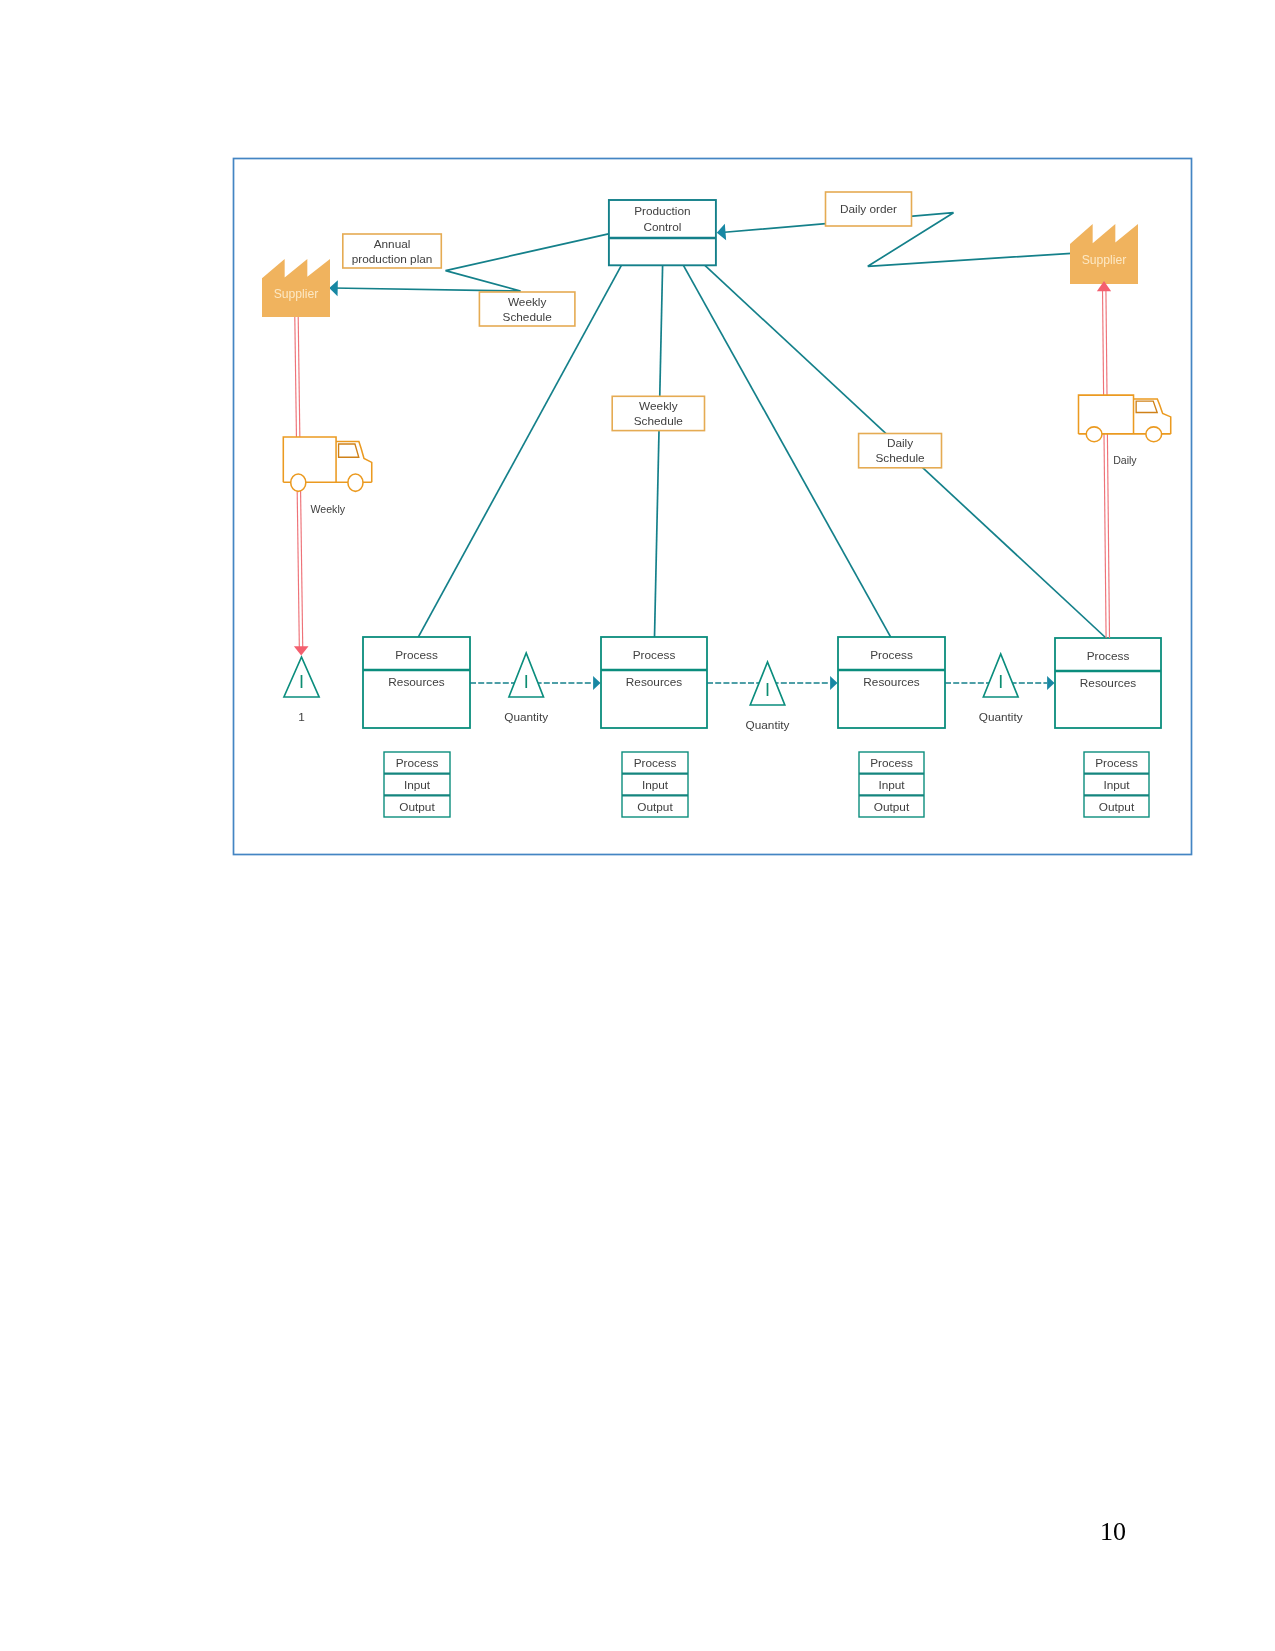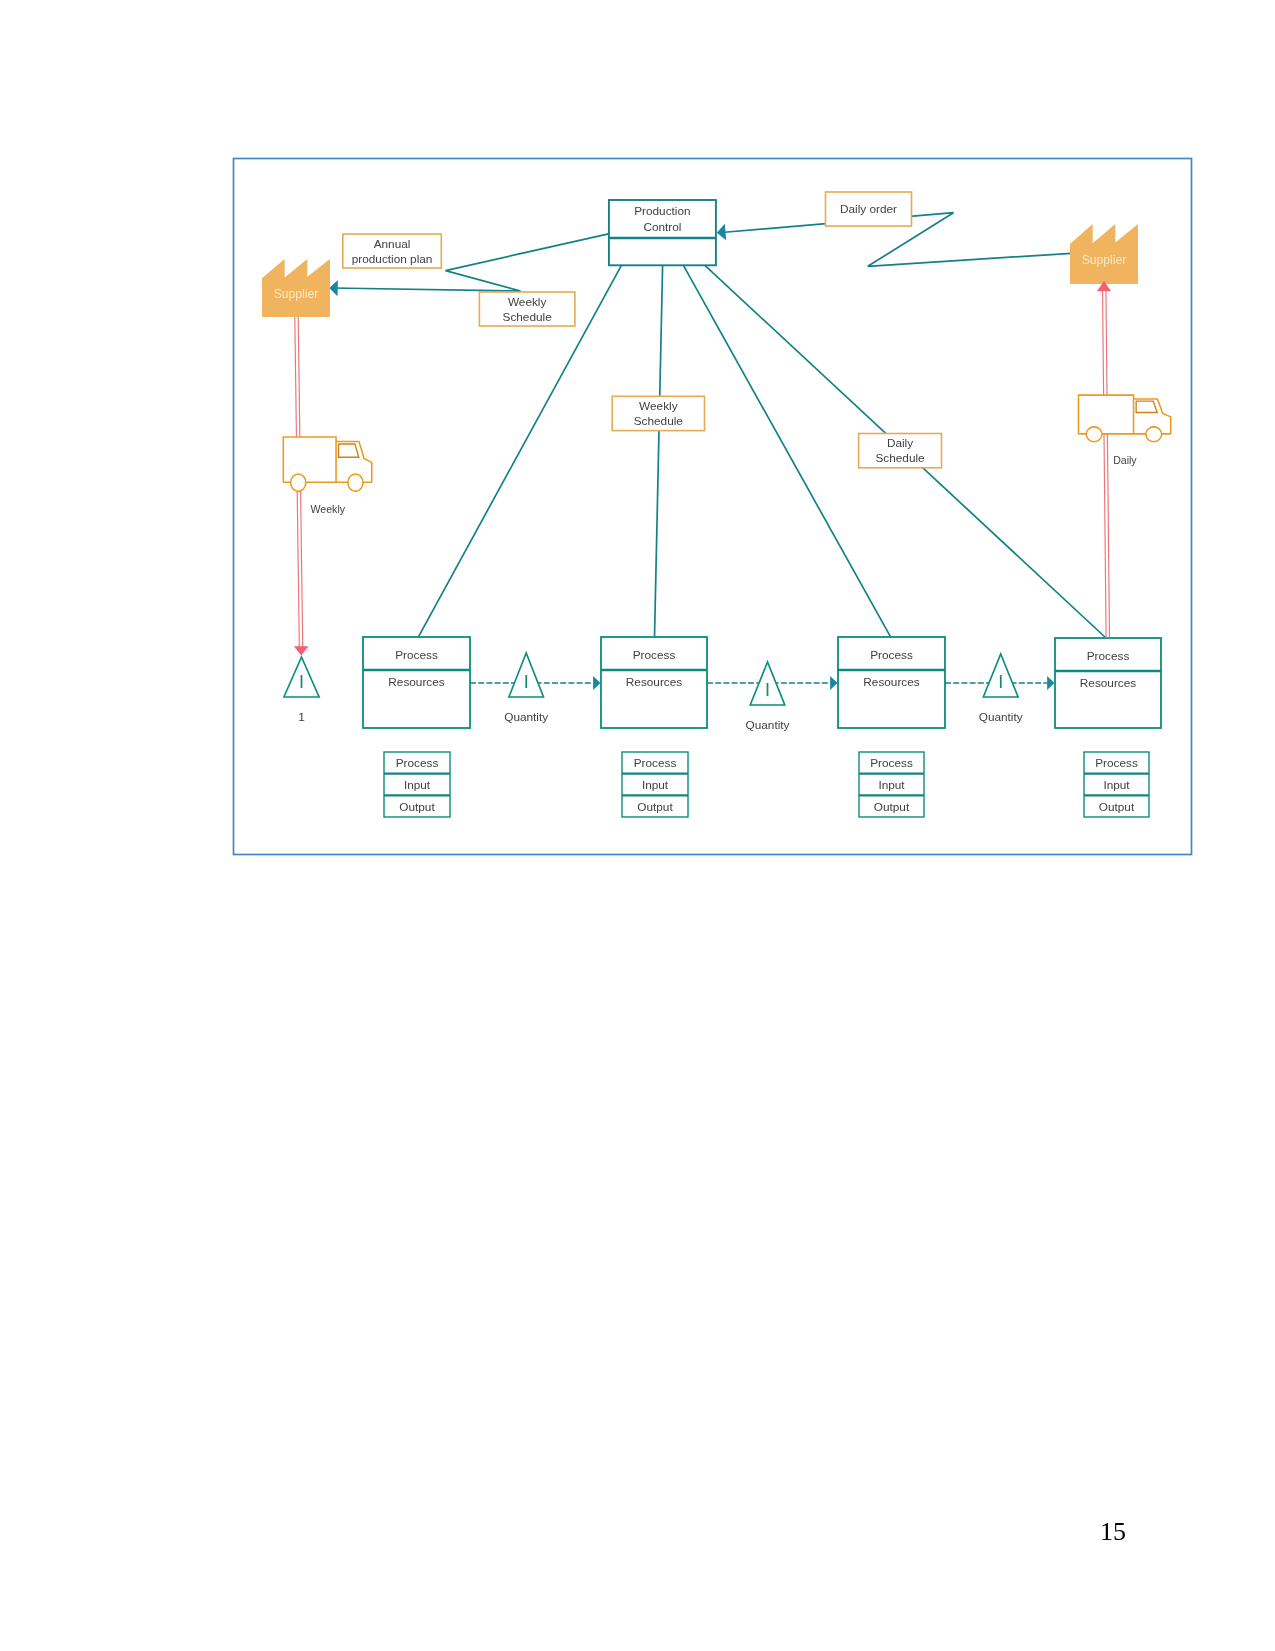--- a/index.html
+++ b/index.html
@@ -168,14 +168,14 @@
         <path d="M1078.50 395.10 L1133.52 395.10 L1133.52 398.98 L1157.31 398.98 L1159.62 404.75 L1162.65 413.46 L1170.72 416.91 L1170.72 433.89 L1078.50 433.89 Z" fill="#ffffff" stroke="none"></path>
         <path d="M1078.50 433.89 L1078.50 395.10 L1133.52 395.10 L1133.52 433.89" fill="none" stroke="#eb9a20" stroke-width="1.55" stroke-linejoin="miter"></path>
         <path d="M1133.52 398.98 L1157.31 398.98 L1159.62 404.75 L1162.65 413.46 L1170.72 416.91 L1170.72 433.89" fill="none" stroke="#eb9a20" stroke-width="1.55" stroke-linejoin="miter"></path>
         <line x1="1078.50" y1="433.89" x2="1170.72" y2="433.89" stroke="#eb9a20" stroke-width="1.55"></line>
         <path d="M1136.14 401.13 L1153.22 401.13 L1157.20 412.51 L1136.14 412.51 Z" fill="none" stroke="#cf8118" stroke-width="1.35" stroke-linejoin="miter"></path>
         <ellipse cx="1094.12" cy="434.29" rx="7.86" ry="7.41" fill="#ffffff" stroke="#eb9a20" stroke-width="1.55"></ellipse>
         <ellipse cx="1153.75" cy="434.29" rx="7.86" ry="7.41" fill="#ffffff" stroke="#eb9a20" stroke-width="1.55"></ellipse>
         <text x="1124.9" y="463.6" text-anchor="middle" font-size="10.6" fill="#404040" font-family="&quot;Liberation Sans&quot;, sans-serif">Daily</text>
       </g>
     </svg>
-  <div class="pagenum" style="left:1100px;top:1517px;">15</div>
+  <div class="pagenum" style="left:1100px;top:1517px;">10</div>
 </div>
 
 </body></html>

